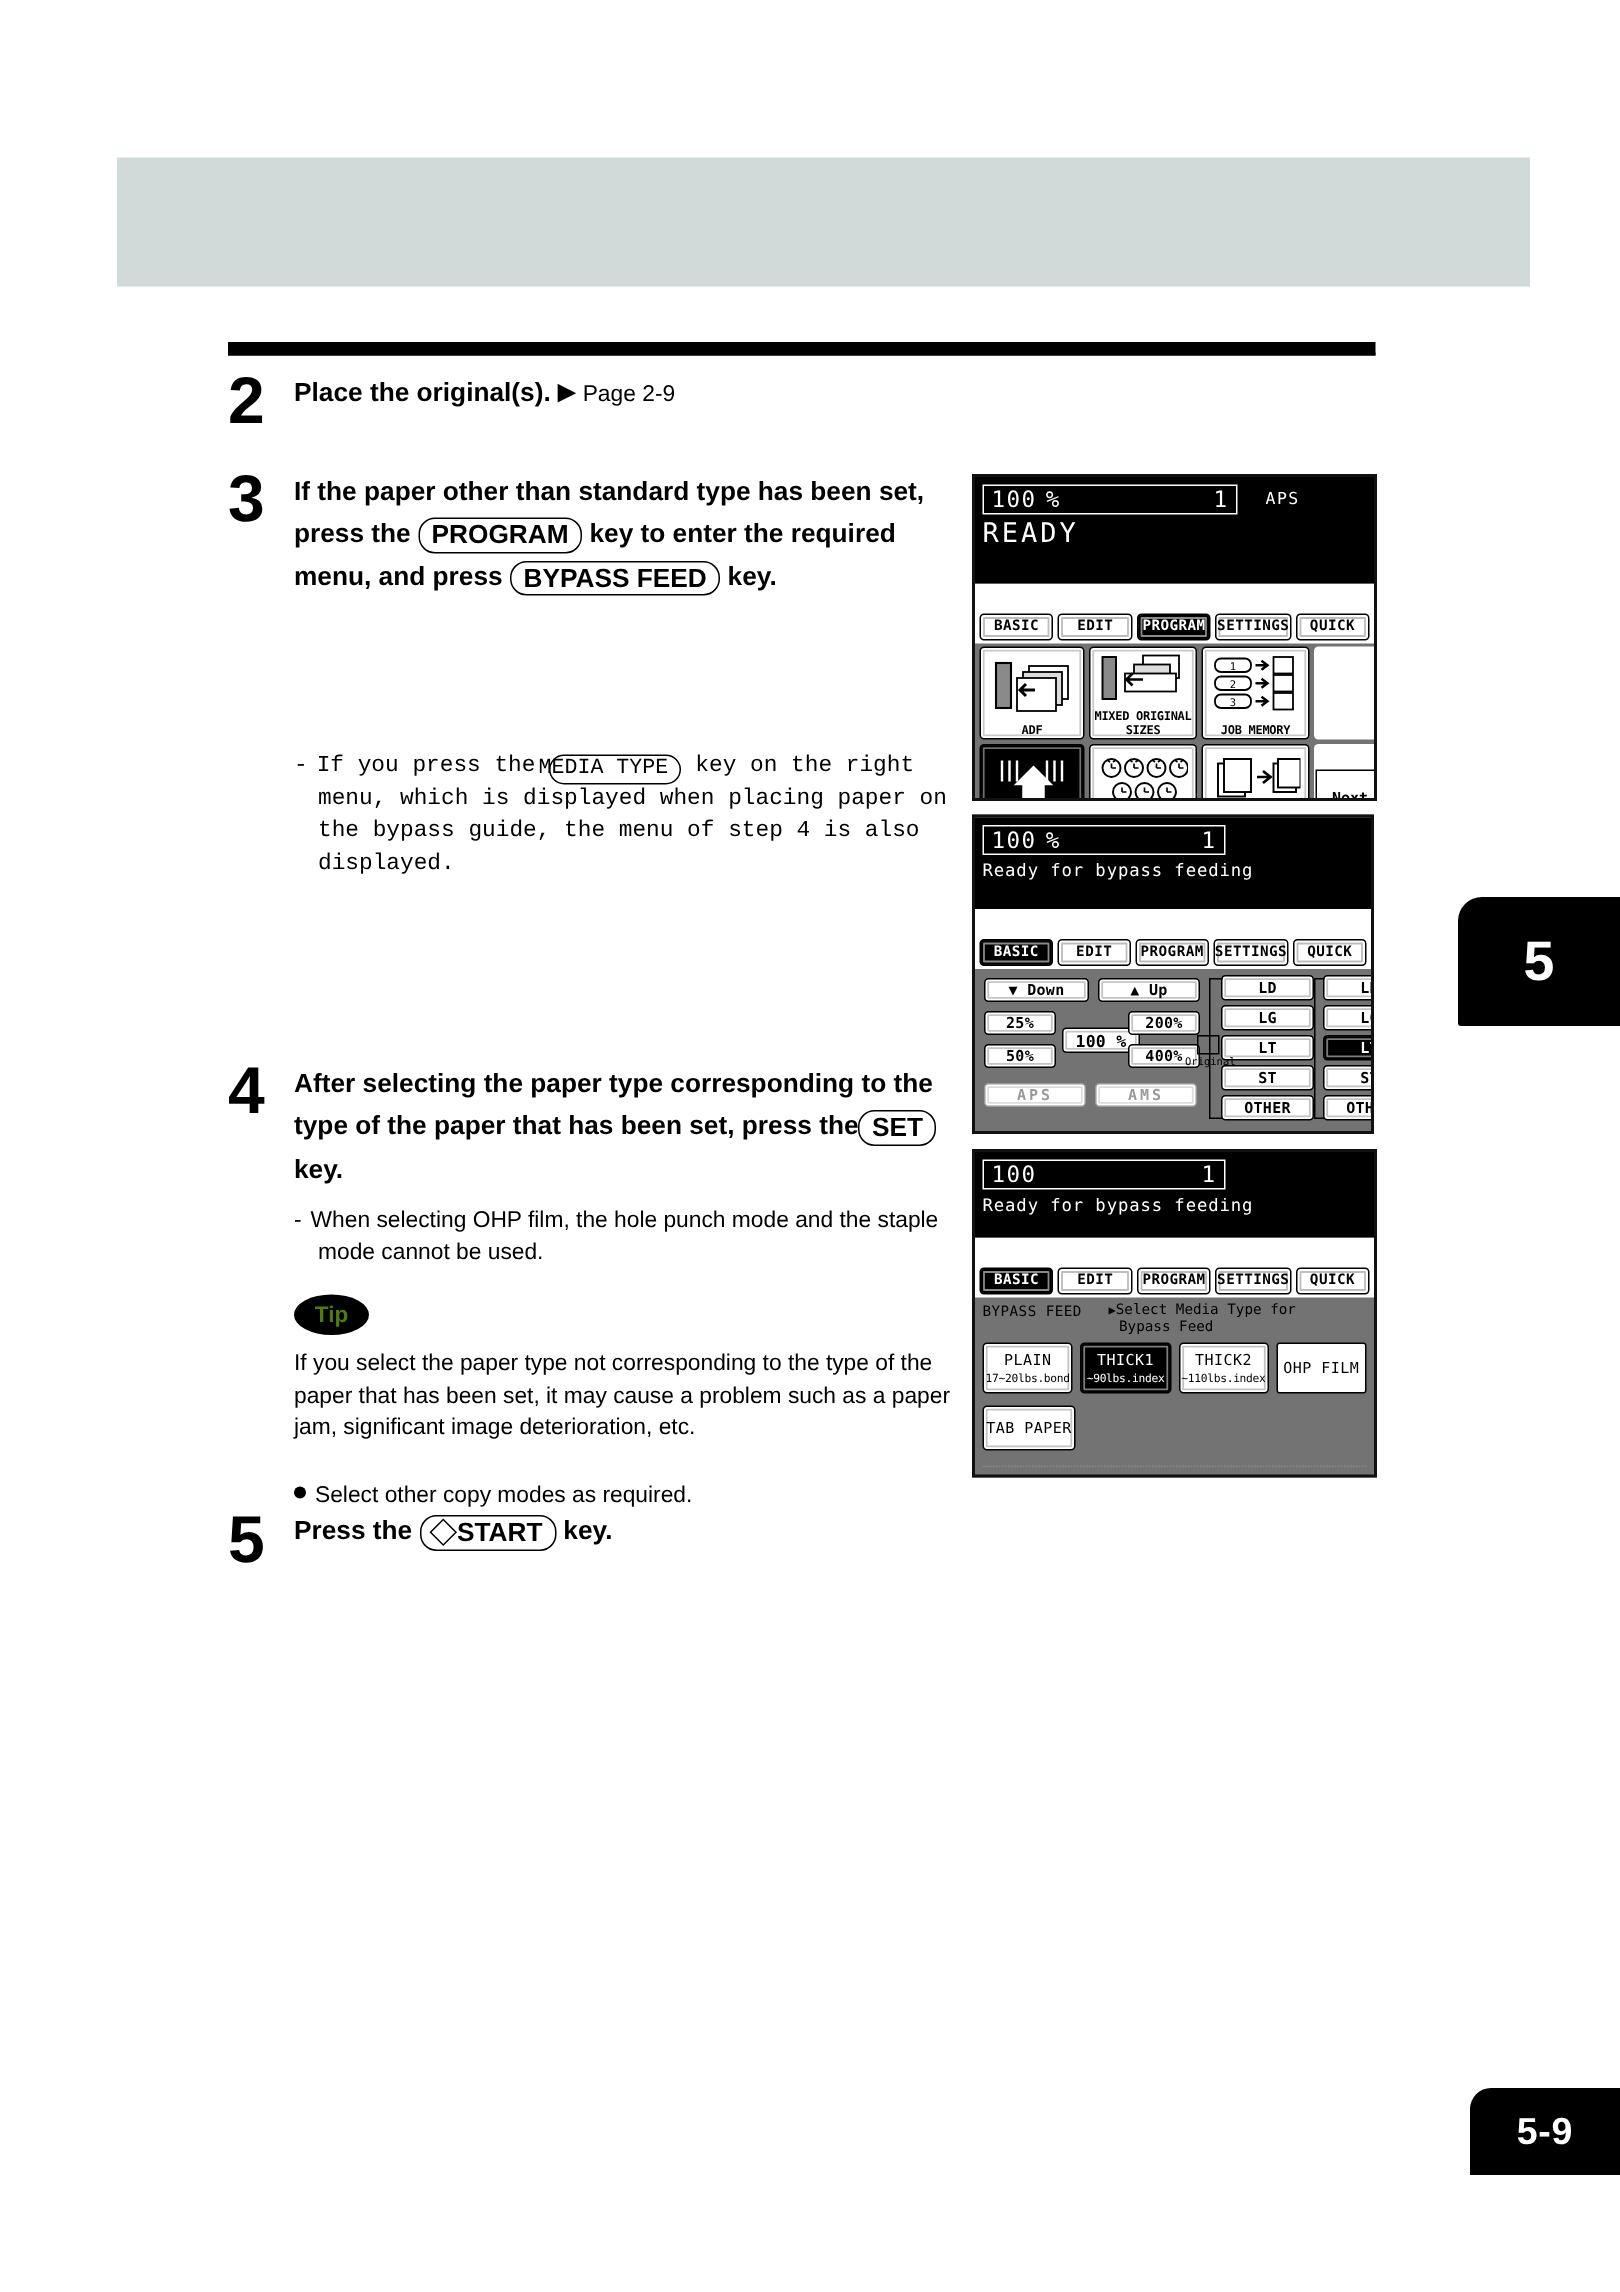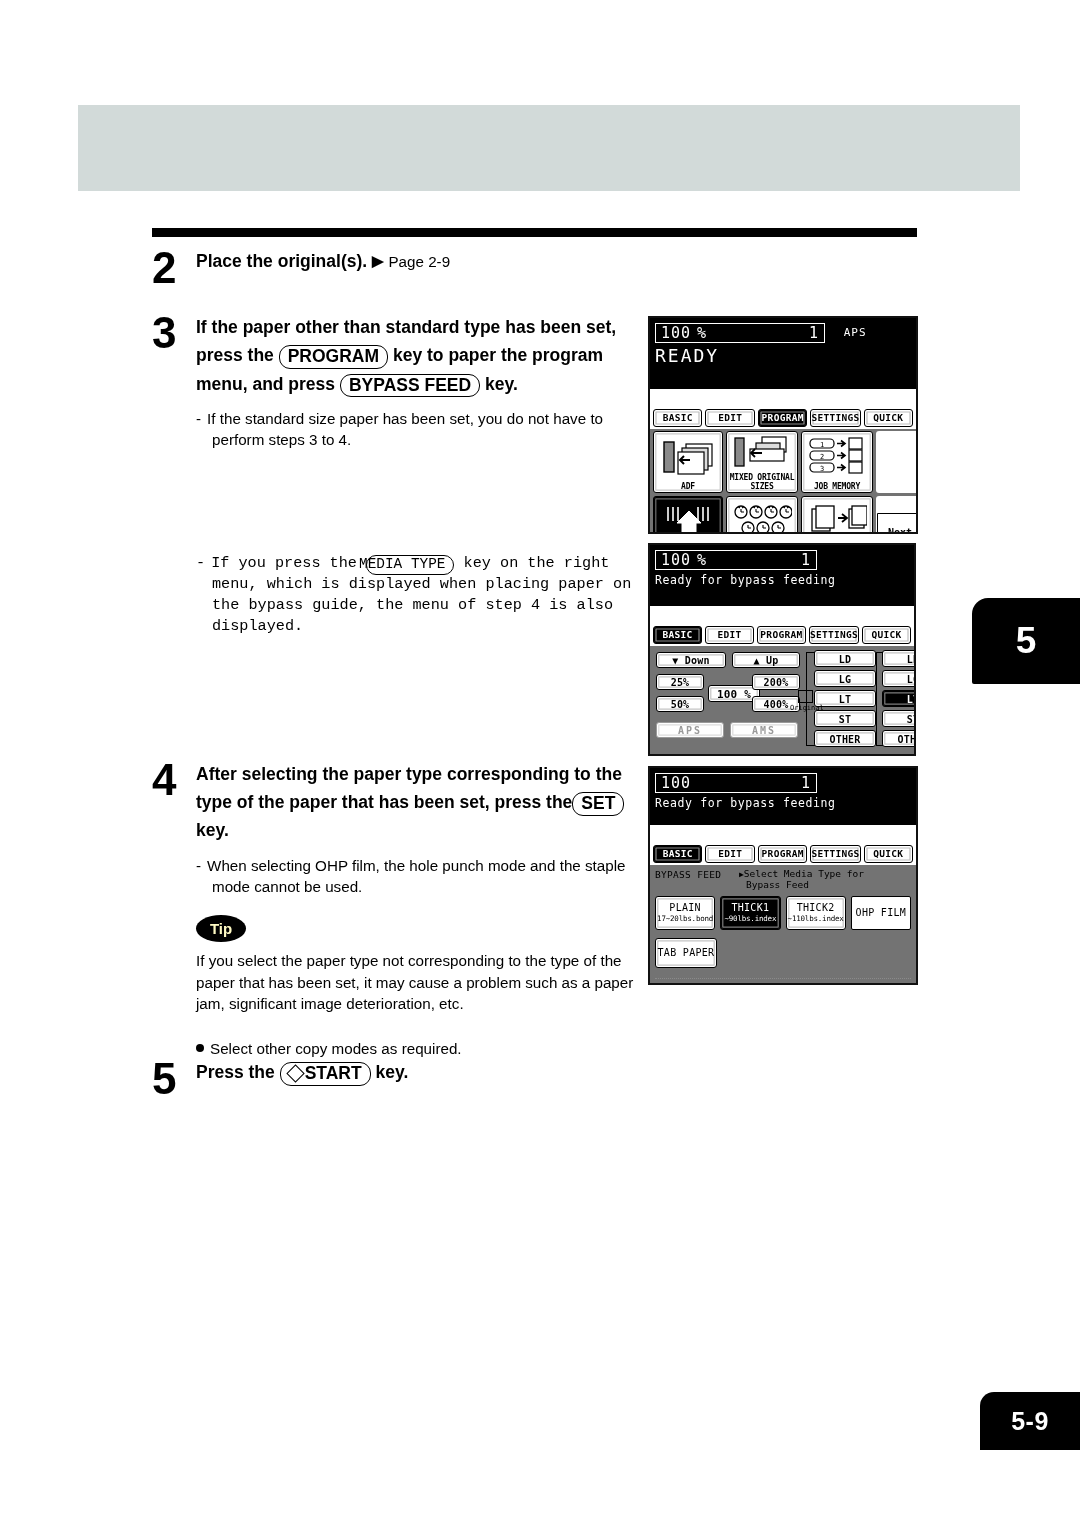--- a/index.html
+++ b/index.html
@@ -111,21 +111,21 @@
     border: 1.6px solid #000;
     transform: rotate(45deg);
     position: relative;
     top: 1px;
     margin-right: 3px;
   }
 
   .tip-badge {
     display: inline-block;
     background: #000;
-    color: #fef9c3;
+    color: #4d7c0f;
     border-radius: 50%/50%;
     width: 50px; height: 27px;
     font-size: 15px; font-weight: bold;
     text-align: center;
     line-height: 27px;
     margin: 18px 0 8px 0;
   }
   .bullet-line {
     font-size: 15.2px;
     margin-top: 26px;
@@ -324,29 +324,26 @@
     </div>
   </div>
 
   <div class="step" style="margin-top:26px;">
     <div class="step-num">3</div>
     <div class="step-body">
       <div class="step-title loose">
         <span>If the paper other than standard type has been set,</span><br>
         <span>press the</span>
         <span class="keycap">PROGRAM</span>
-        <span>key to paper the program</span><br>
+        <span>key to enter the required</span><br>
         <span>menu, and press</span>
         <span class="keycap">BYPASS FEED</span>
         <span>key.</span>
       </div>
 
-      <div class="note note-ind">
-        <span class="dash">-</span><span>If the standard size paper has been set, you do not have to perform steps 3 to 4.</span>
-      </div>
 
       <div class="note note-ind" style="margin-top:102px;font-family:Liberation Mono, monospace;">
         <span class="dash">-</span><span>If you press the</span>
         <span class="keycap thin" style="font-size:14.4px;">MEDIA TYPE</span>
         <span>key on the right menu, which is displayed when placing paper on the bypass guide, the menu of step 4 is also displayed.</span>
       </div>
     </div>
   </div>
 
   <div class="step" style="margin-top:122px;">

